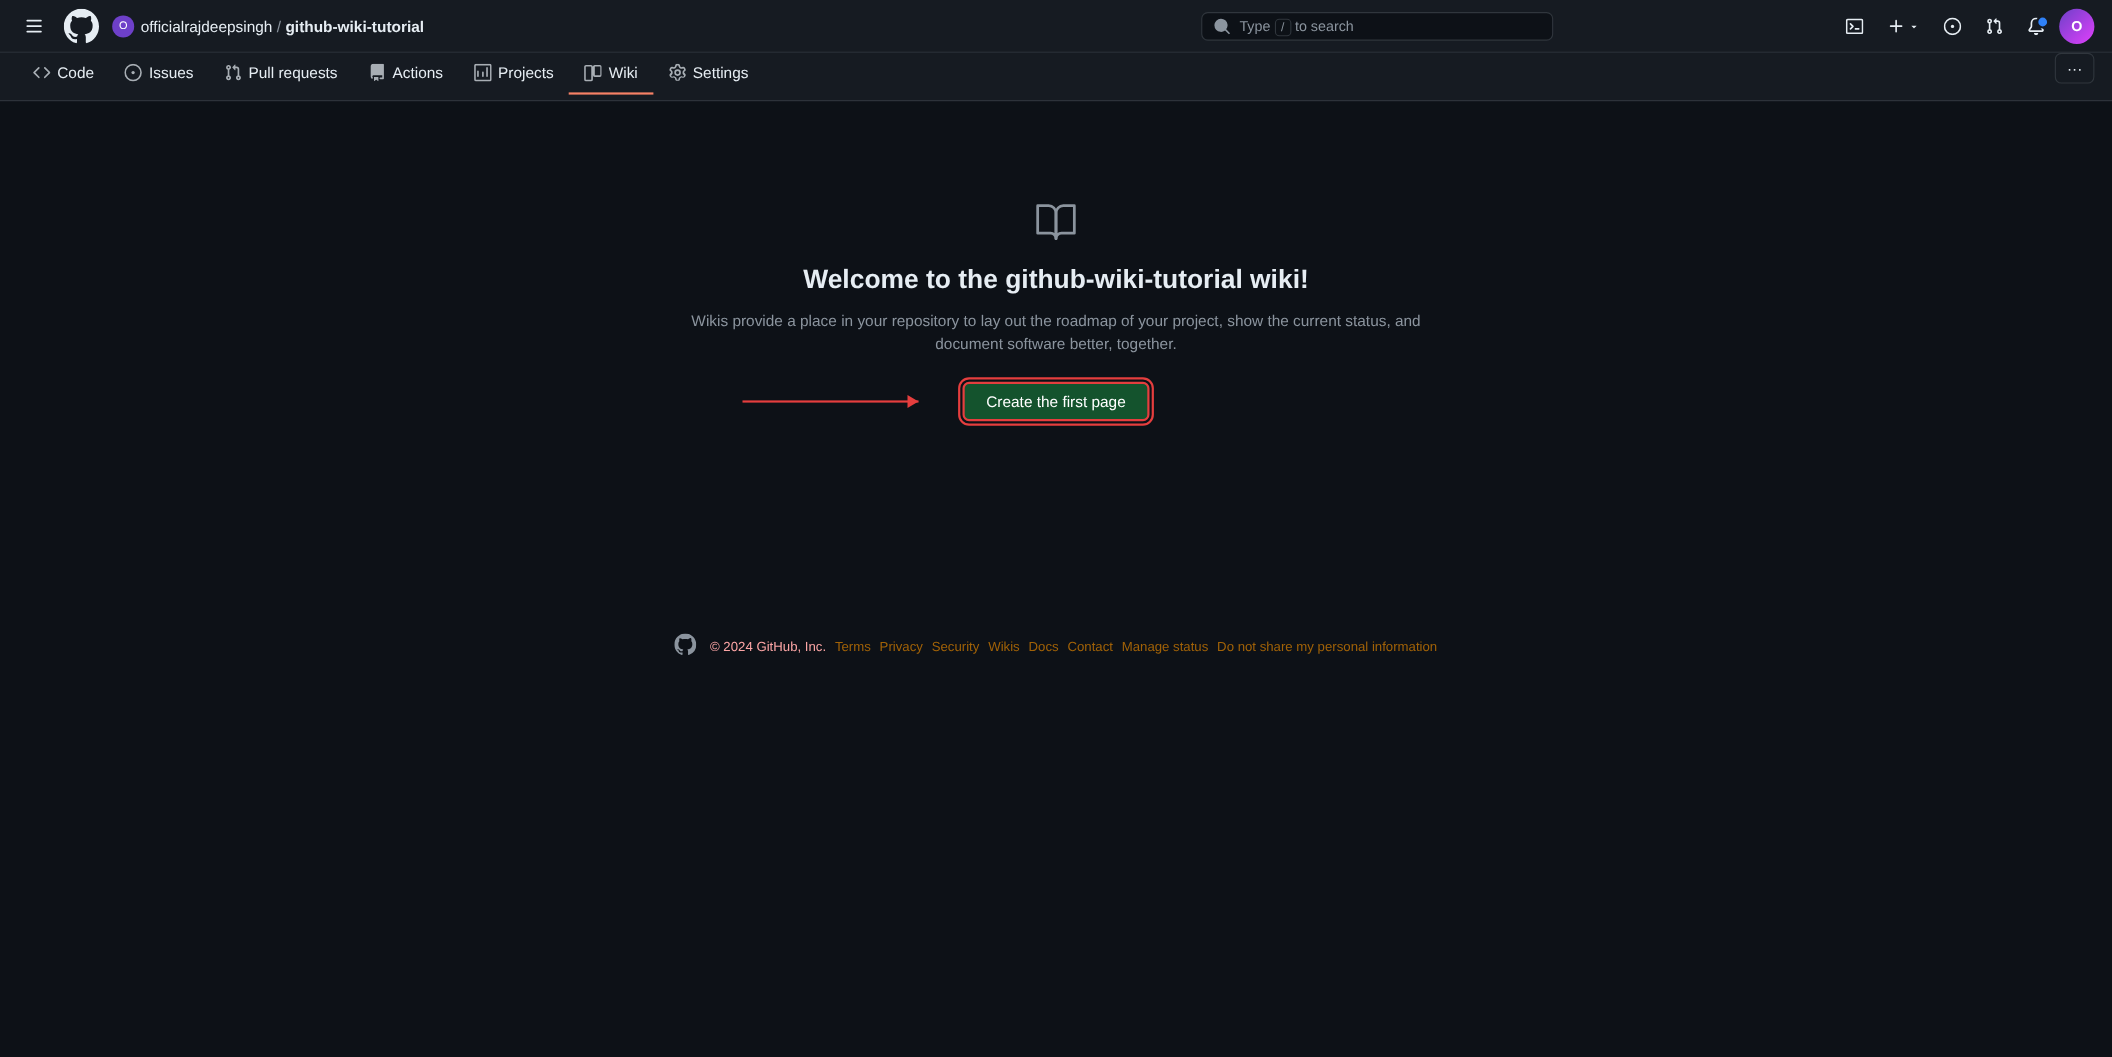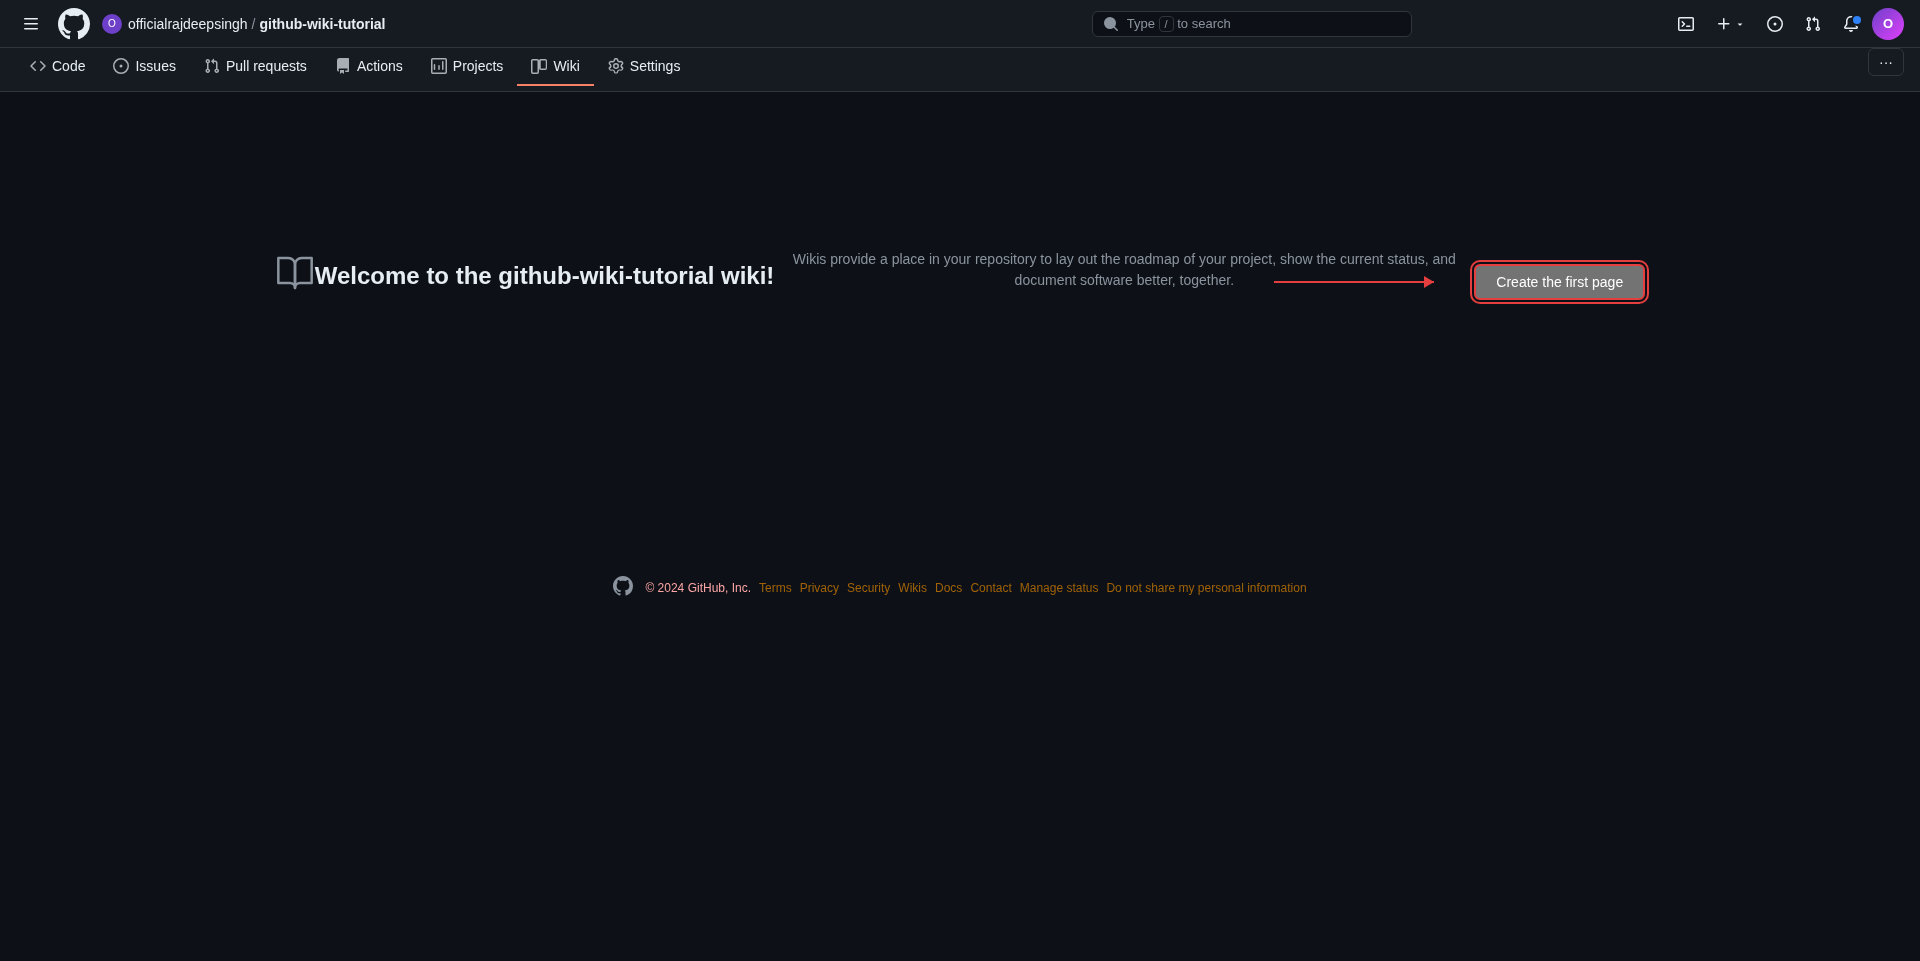--- a/index.html
+++ b/index.html
@@ -183,20 +183,21 @@
       cursor: pointer;
       padding: 5px 10px;
       font-size: 14px;
       display: flex;
       align-items: center;
     }
 
     
     .main-content {
       display: flex;
+      flex-direction: column;
       align-items: center;
       justify-content: center;
       min-height: 380px;
       padding: 60px 20px;
       position: relative;
     }
 
     .wiki-icon {
       margin-bottom: 16px;
       color: #8b949e;
@@ -243,21 +244,21 @@
       content: '';
       position: absolute;
       right: 0;
       top: -5px;
       border-top: 6px solid transparent;
       border-bottom: 6px solid transparent;
       border-left: 10px solid #e53e3e;
     }
 
     .create-first-page-btn {
-      background-color: #737373;
+      background-color: #14532d;
       color: #ffffff;
       border: 2px solid #e53e3e;
       border-radius: 6px;
       padding: 8px 20px;
       font-size: 14px;
       font-weight: 500;
       cursor: pointer;
       outline: 2px solid #e53e3e;
       outline-offset: 2px;
     }

